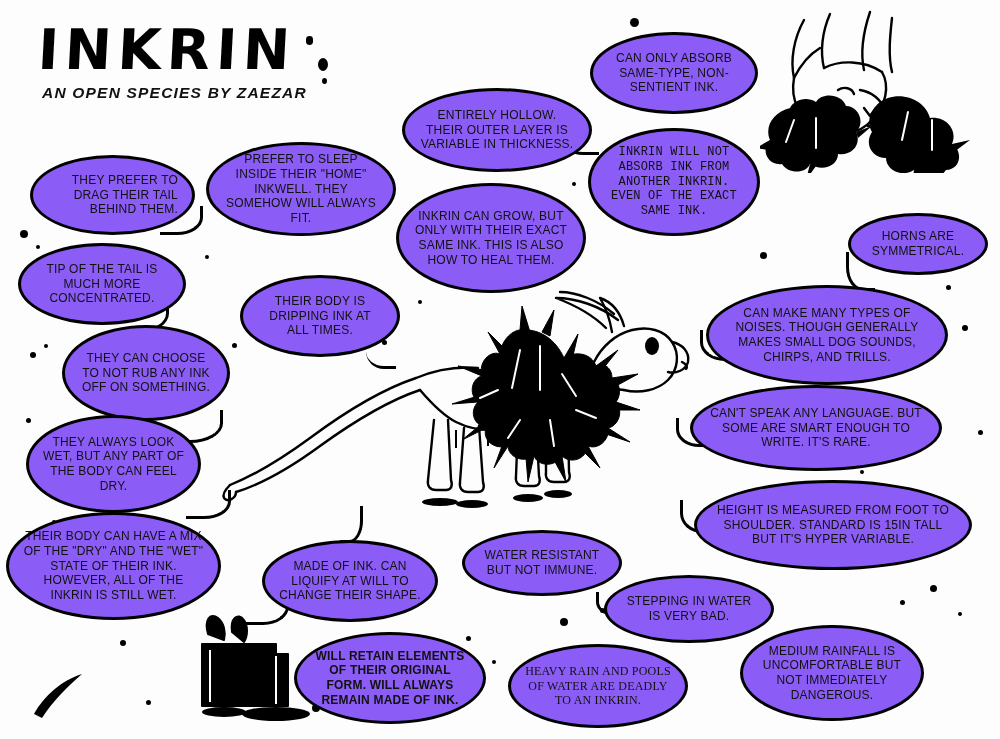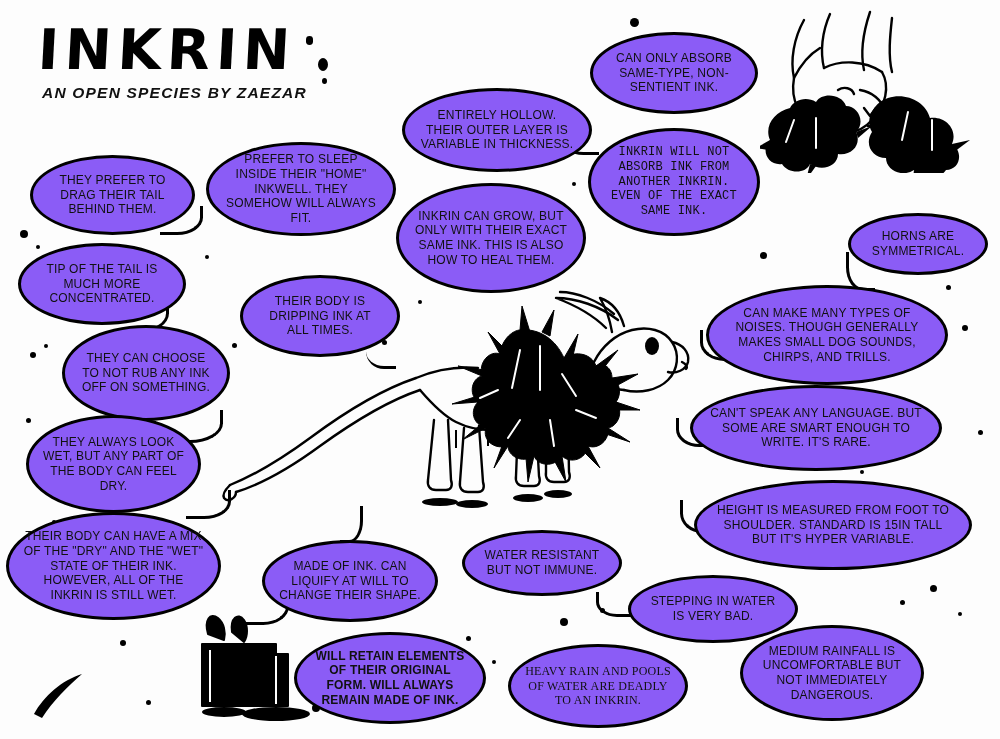--- a/index.html
+++ b/index.html
@@ -303,21 +303,21 @@
   <div class="tail curve-r" style="left:246px; top:594px; width:40px; height:28px;"></div>
   <div class="tail curve-r" style="left:340px; top:506px; width:20px; height:34px;"></div>
   <div class="tail curve" style="left:366px; top:340px; width:30px; height:26px;"></div>
   <div class="tail curve-l" style="left:560px; top:128px; width:36px; height:24px;"></div>
   <div class="tail curve-l" style="left:700px; top:330px; width:38px; height:28px;"></div>
   <div class="tail curve-l" style="left:676px; top:418px; width:36px; height:26px;"></div>
   <div class="tail curve-l" style="left:680px; top:500px; width:34px; height:30px;"></div>
   <div class="tail curve-l" style="left:846px; top:252px; width:26px; height:36px;"></div>
   <div class="tail curve-l" style="left:596px; top:592px; width:32px; height:22px;"></div>
 
-  <div class="bubble" style="left:30px; top:155px; width:165px; height:80px;">
+  <div class="bubble" style="left:30px; top:155px; width:165px; height:80px;text-align:right;">
     <span>THEY PREFER TO DRAG THEIR TAIL BEHIND THEM.</span>
   </div>
 
   <div class="bubble" style="left:18px; top:243px; width:168px; height:82px;">
     <span>TIP OF THE TAIL IS MUCH MORE CONCENTRATED.</span>
   </div>
 
   <div class="bubble" style="left:62px; top:325px; width:168px; height:96px;">
     <span>THEY CAN CHOOSE TO NOT RUB ANY INK OFF ON SOMETHING.</span>
   </div>
@@ -379,21 +379,21 @@
   </div>
 
   <div class="bubble" style="left:462px; top:530px; width:160px; height:66px;">
     <span>WATER RESISTANT BUT NOT IMMUNE.</span>
   </div>
 
   <div class="bubble" style="left:508px; top:644px; width:180px; height:84px;font-family:Liberation Serif, serif;">
     <span>HEAVY RAIN AND POOLS OF WATER ARE DEADLY TO AN INKRIN.</span>
   </div>
 
-  <div class="bubble" style="left:628px; top:575px; width:170px; height:68px;align-items:center;">
+  <div class="bubble" style="left:604px; top:575px; width:170px; height:68px;align-items:center;">
     <span>STEPPING IN WATER IS VERY BAD.</span>
   </div>
 
   <div class="bubble" style="left:740px; top:625px; width:184px; height:96px;">
     <span>MEDIUM RAINFALL IS UNCOMFORTABLE BUT NOT IMMEDIATELY DANGEROUS.</span>
   </div>
 
 </div>
 
 </body></html>

